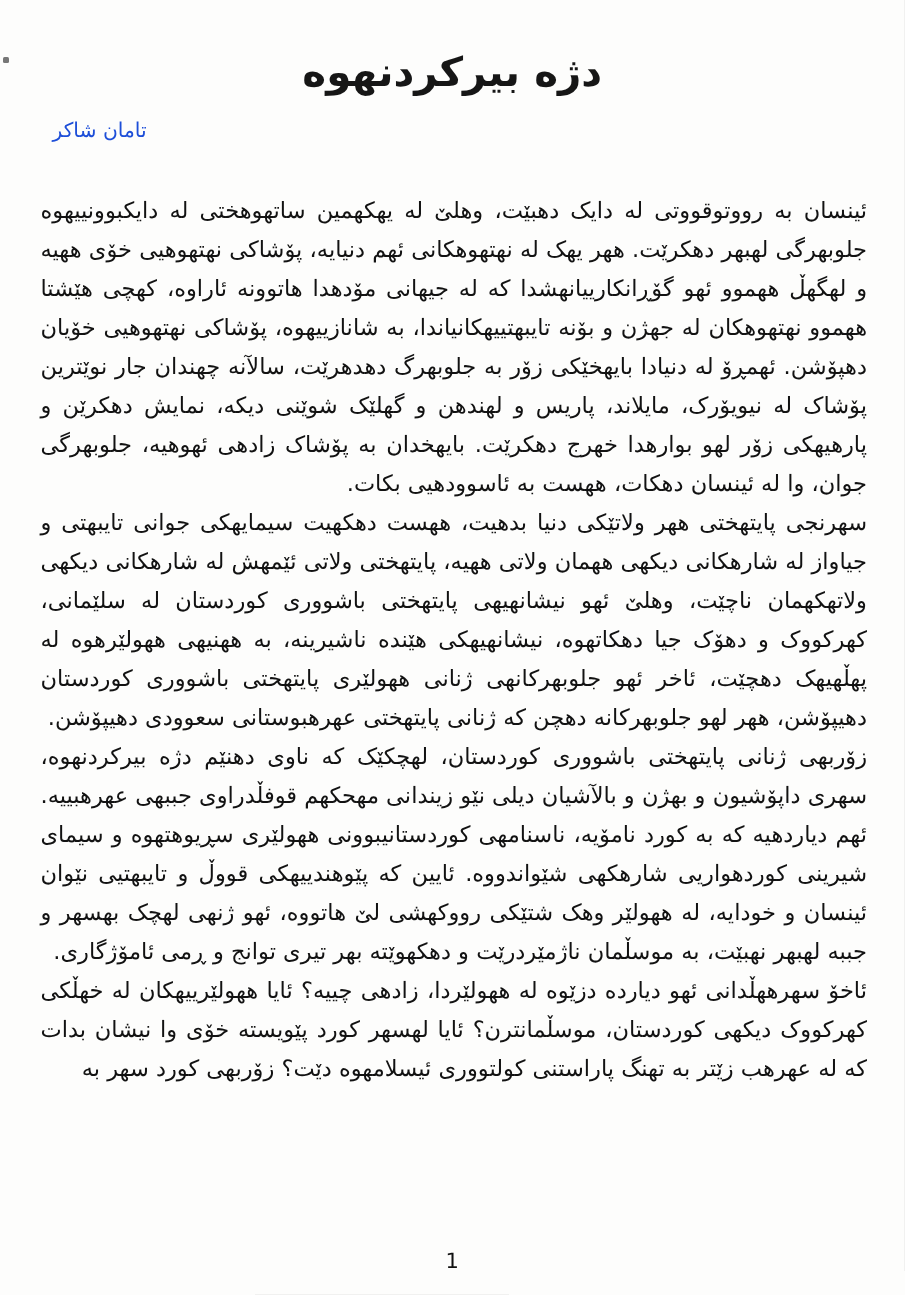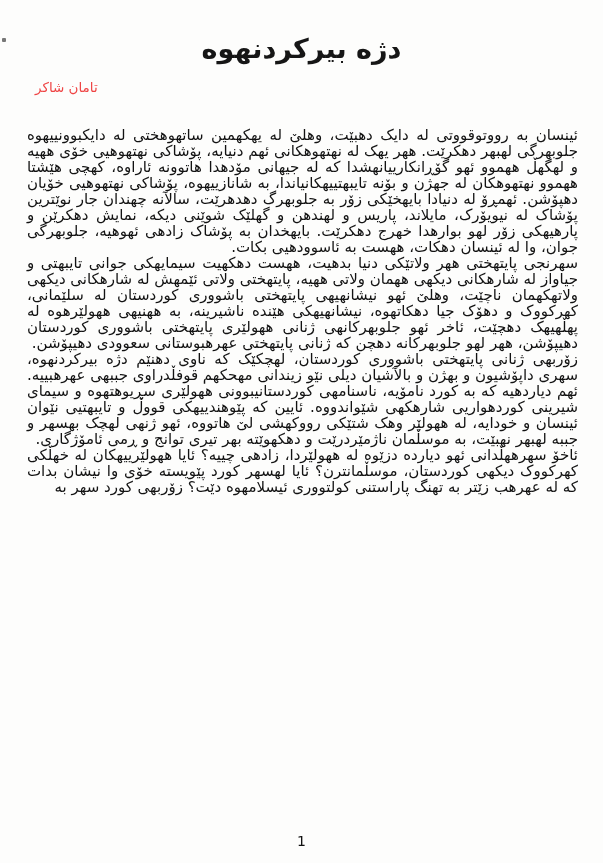--- a/index.html
+++ b/index.html
@@ -36,31 +36,31 @@
     font-weight: bold;
     letter-spacing: 0.5px;
     direction: rtl;
   }
   .author {
     position: absolute;
     left: 35px;
     top: 79px;
     font-size: 13.5px;
     direction: rtl;
-    color: #ef4444;
+    color: #1d4ed8;
   }
   .body-text {
     position: absolute;
     top: 127px;
     right: 25px;
     left: 27px;
     direction: rtl;
     text-align: justify;
     font-size: 15px;
-    line-height: 16px;
+    line-height: 26px;
     color: #121212;
   }
   .body-text p {
     margin: 0;
     padding: 0;
   }
   .page-number {
     position: absolute;
     bottom: 14px;
     left: 0;

